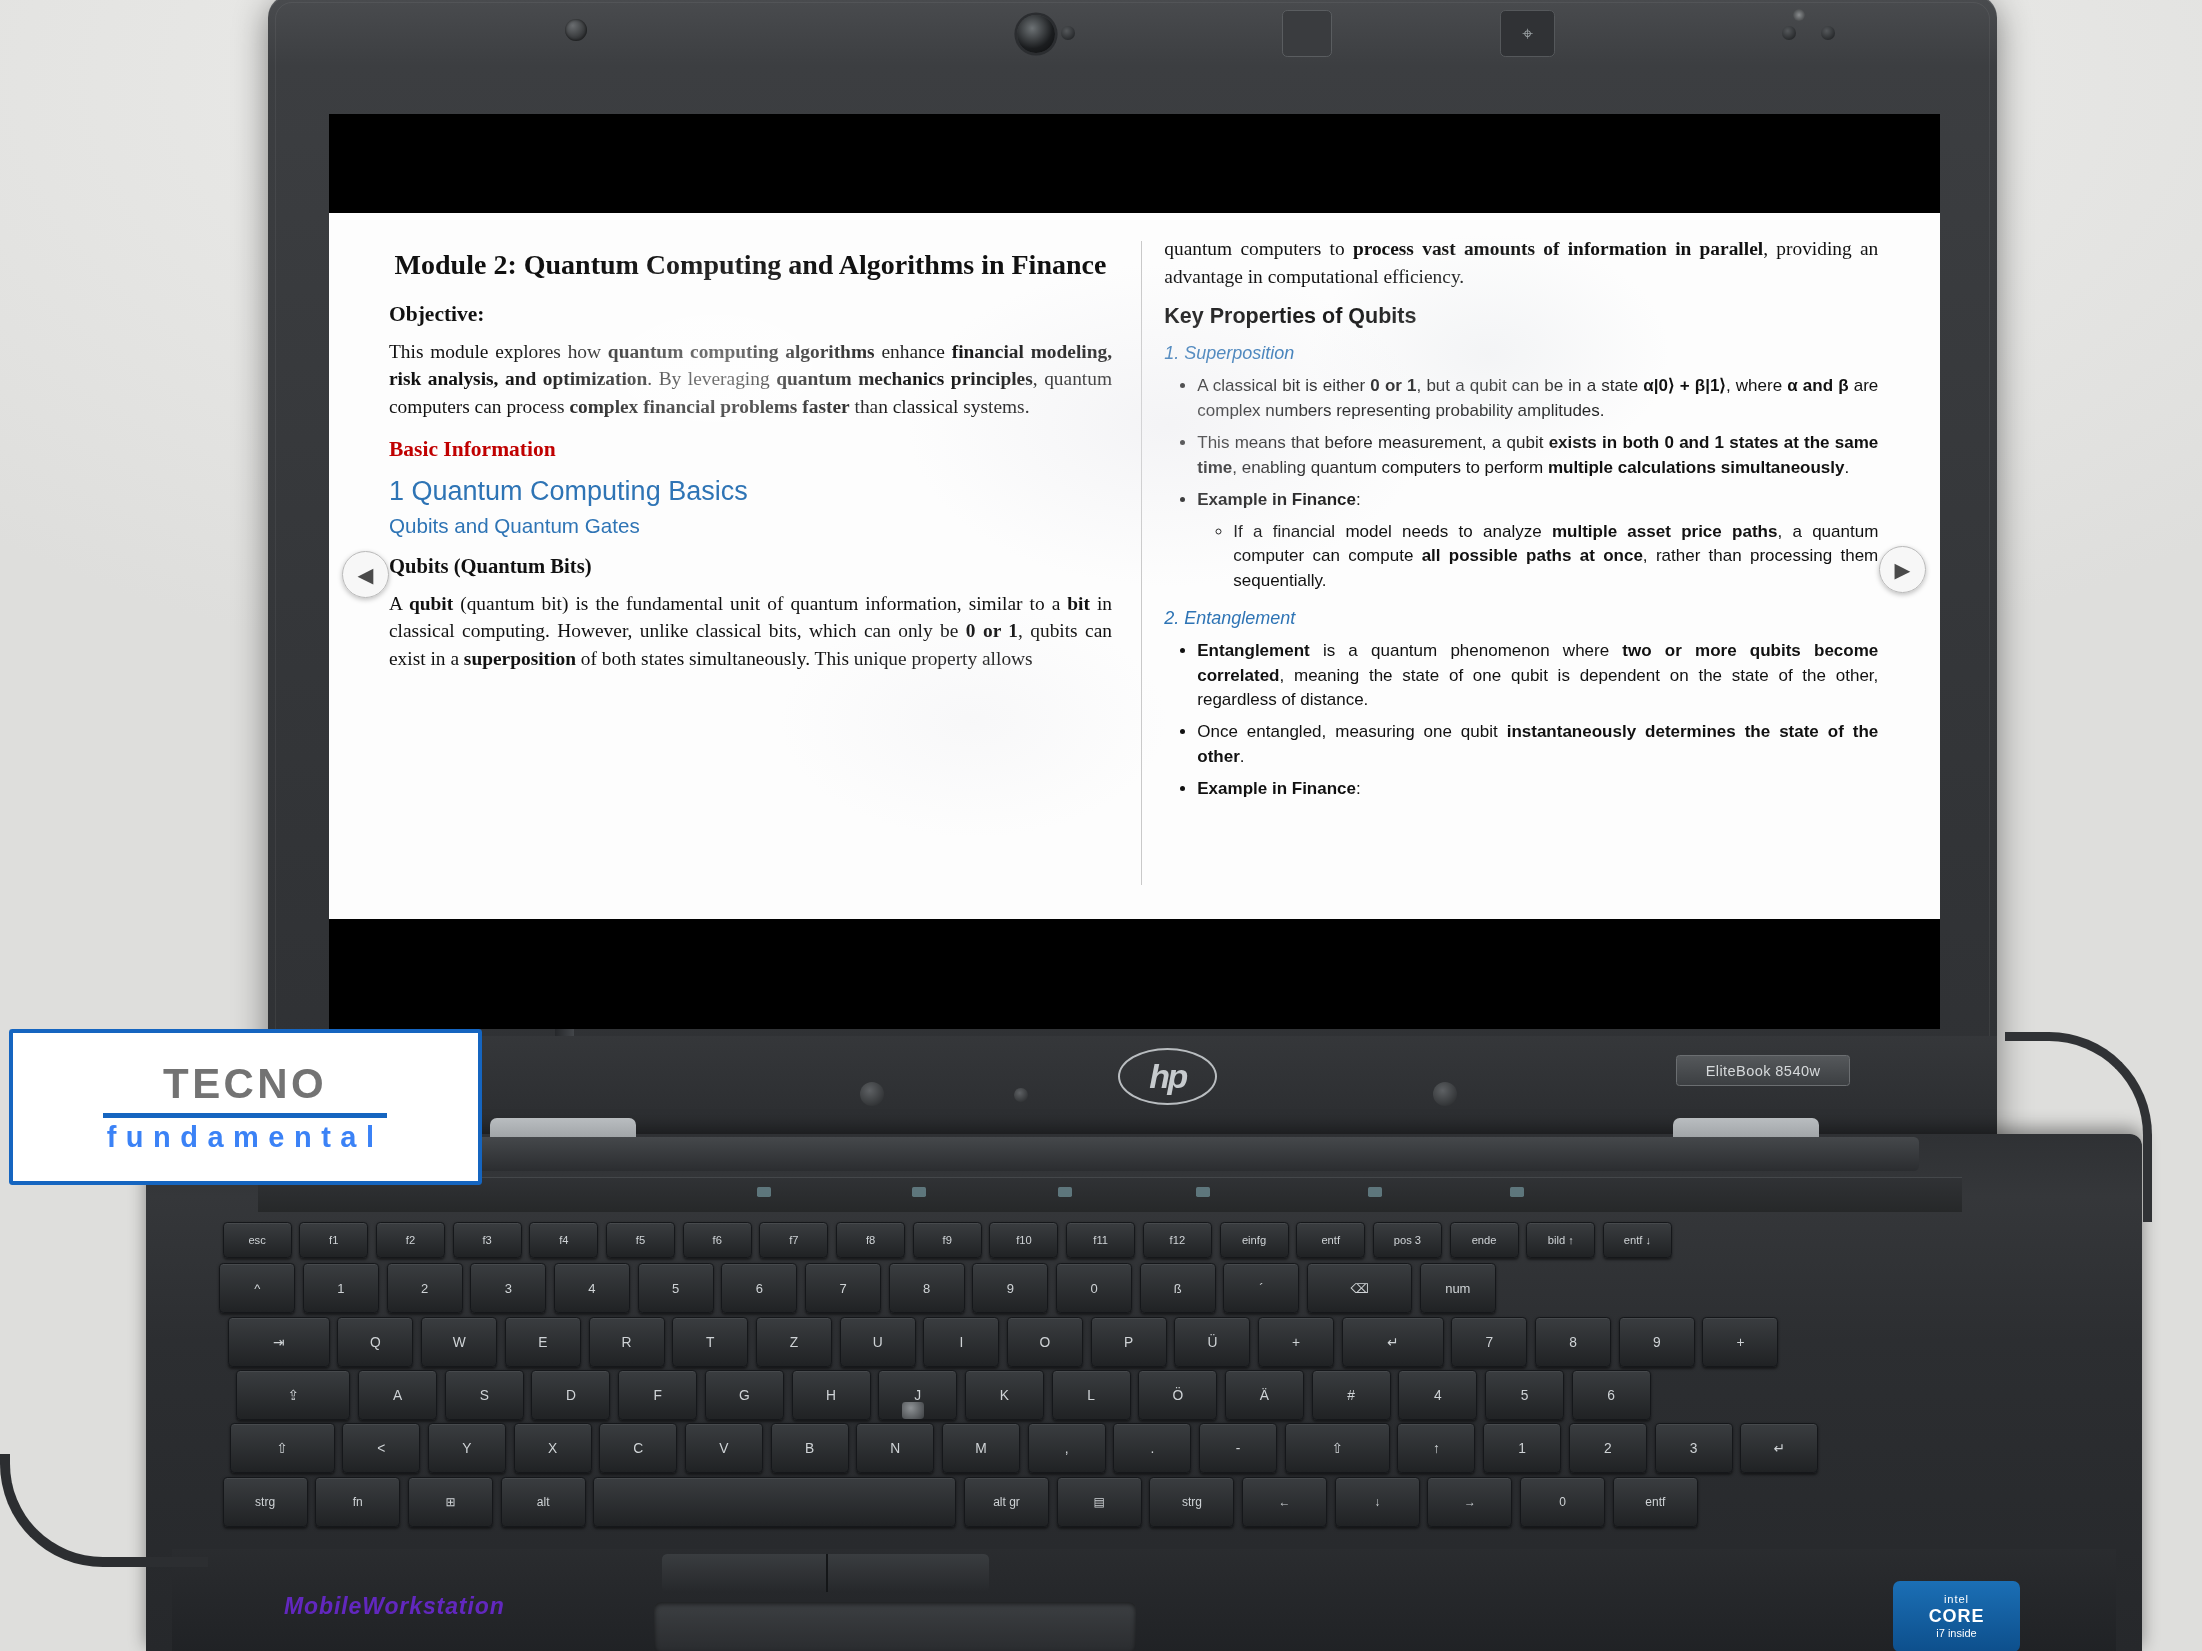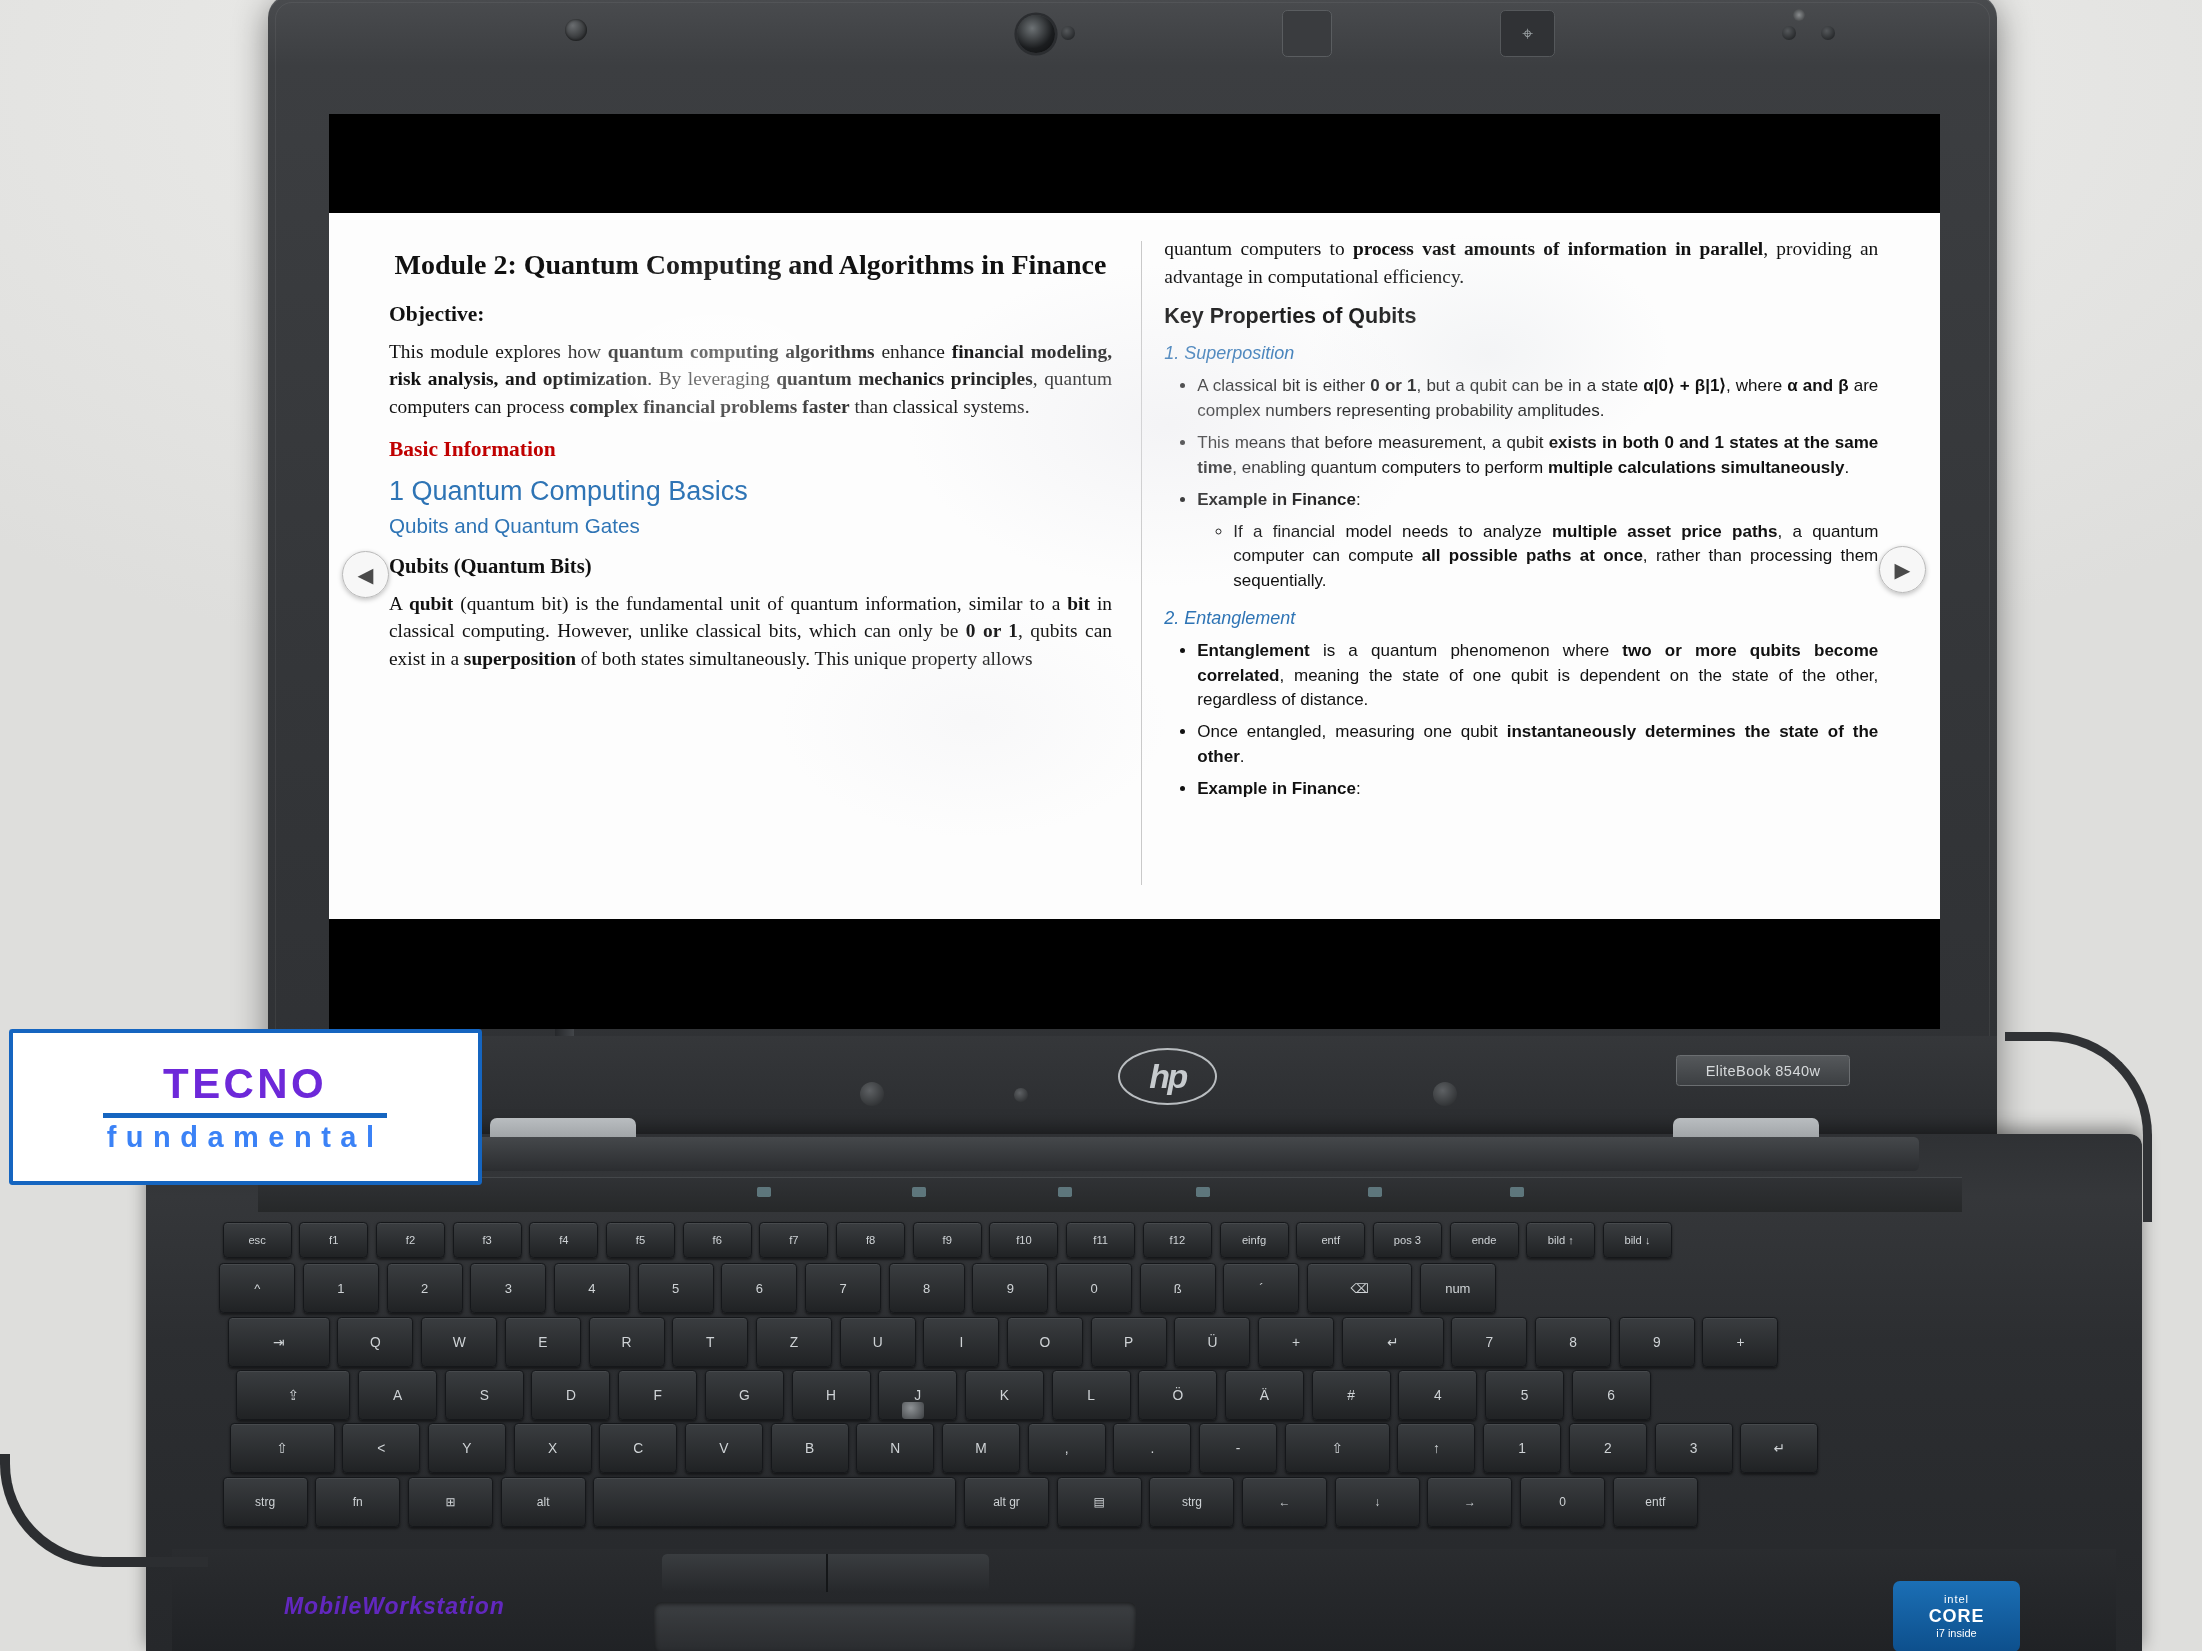--- a/index.html
+++ b/index.html
@@ -149,21 +149,21 @@
 
   .cable{position:absolute;left:0;top:1454px;width:198px;height:103px;
        border:10.3px solid #2c2e31;border-radius:0 0 0 103px;border-top:none;border-right:none;}
   .cable2{position:absolute;left:2005px;top:1032px;width:138px;height:181px;
        border:9.5px solid #303235;border-radius:0 103px 0 0;border-bottom:none;border-left:none;}
 
   
   .watermark{position:absolute;left:8.6px;top:1029px;width:465px;height:148px;
        background:#ffffff;border:4.3px solid #1565c0;border-radius:3.4px;
        display:flex;flex-direction:column;align-items:center;justify-content:center;}
-  .wm-top{color:#6d28d9;font-size:42px;font-weight:bold;letter-spacing:3.4px;
+  .wm-top{color:#737373;font-size:42px;font-weight:bold;letter-spacing:3.4px;
        font-family:"Liberation Sans",sans-serif;}
   .wm-bot{color:#3b82f6;font-size:29px;font-weight:bold;letter-spacing:9.5px;
        font-family:"Liberation Sans",sans-serif;}
   .wm-line{width:284px;height:4.3px;background:#1565c0;margin:5.2px 0 3.4px;}
 </style>
 </head>
 <body>
 
 <div class="photo-bg"></div>
 
@@ -264,21 +264,21 @@
         <div class="key" style="width: 67px; height: 34px; font-size: 11.2px;">f8</div>
         <div class="key" style="width: 67px; height: 34px; font-size: 11.2px;">f9</div>
         <div class="key" style="width: 67px; height: 34px; font-size: 11.2px;">f10</div>
         <div class="key" style="width: 67px; height: 34px; font-size: 11.2px;">f11</div>
         <div class="key" style="width: 67px; height: 34px; font-size: 11.2px;">f12</div>
         <div class="key" style="width: 67px; height: 34px; font-size: 11.2px;">einfg</div>
         <div class="key" style="width: 67px; height: 34px; font-size: 11.2px;">entf</div>
         <div class="key" style="width: 67px; height: 34px; font-size: 11.2px;">pos 3</div>
         <div class="key" style="width: 67px; height: 34px; font-size: 11.2px;">ende</div>
         <div class="key" style="width: 67px; height: 34px; font-size: 11.2px;">bild ↑</div>
-        <div class="key" style="width: 67px; height: 34px; font-size: 11.2px;">bild ↓</div>
+        <div class="key" style="width: 67px; height: 34px; font-size: 11.2px;">entf ↓</div>
       </div>
       <div class="keyrow" style="top: 41px; left: 5.2px;">
         <div class="key" style="width: 74px; height: 48px; font-size: 13px;">^</div>
         <div class="key" style="width: 74px; height: 48px; font-size: 13px;">1</div>
         <div class="key" style="width: 74px; height: 48px; font-size: 13px;">2</div>
         <div class="key" style="width: 74px; height: 48px; font-size: 13px;">3</div>
         <div class="key" style="width: 74px; height: 48px; font-size: 13px;">4</div>
         <div class="key" style="width: 74px; height: 48px; font-size: 13px;">5</div>
         <div class="key" style="width: 74px; height: 48px; font-size: 13px;">6</div>
         <div class="key" style="width: 74px; height: 48px; font-size: 13px;">7</div>

